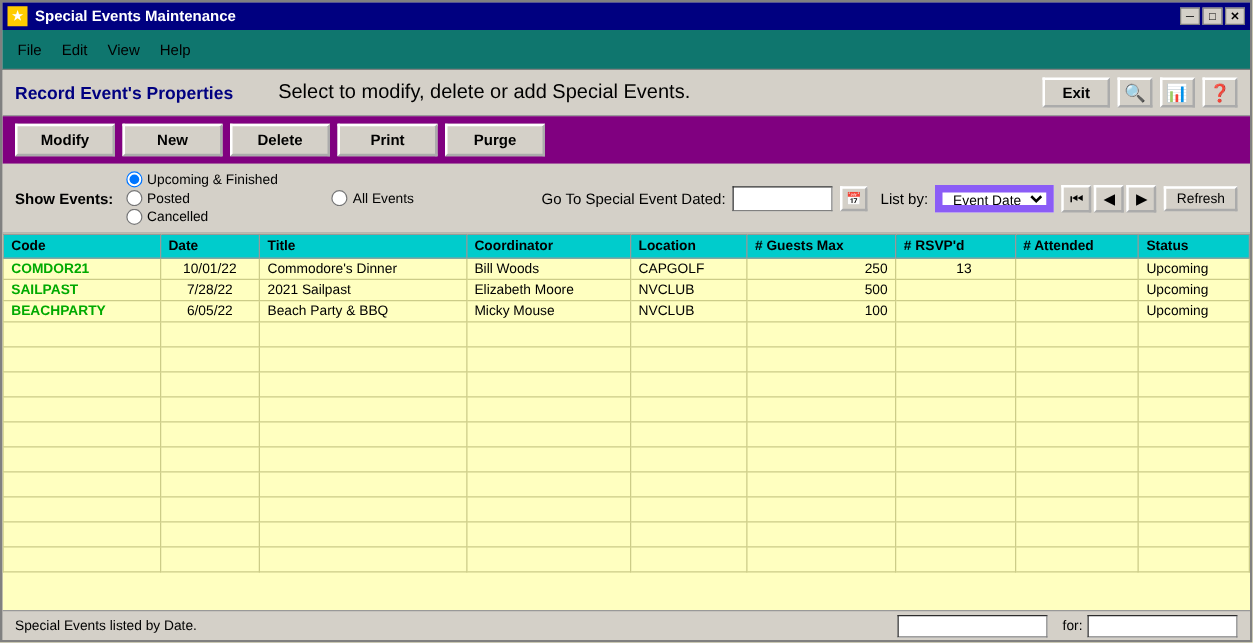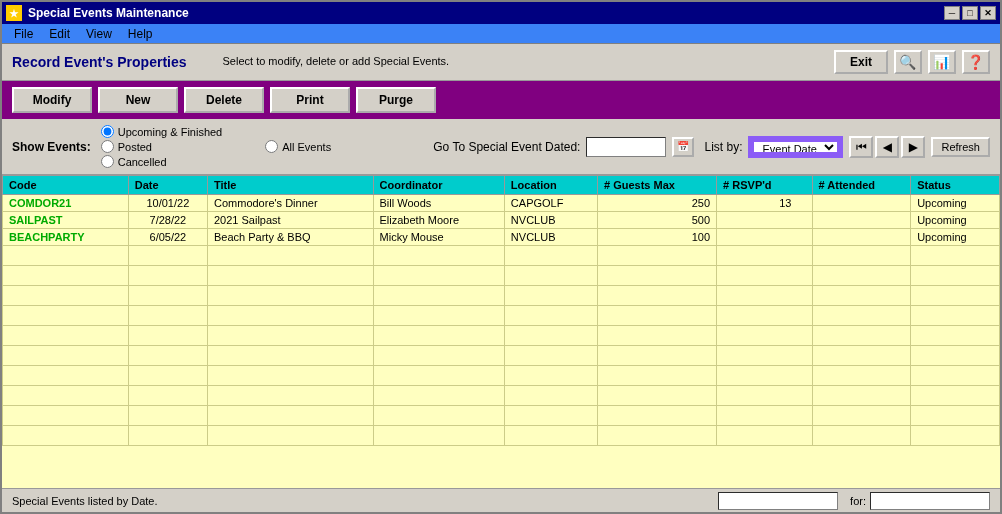--- a/index.html
+++ b/index.html
@@ -6,28 +6,28 @@
     body { font-family: 'Segoe UI', Tahoma, Arial, sans-serif; font-size: 12px; background: #d4d0c8; }
     
     .window { width: 1002px; height: 514px; background: #d4d0c8; border: 2px solid #808080; display: flex; flex-direction: column; }
     
     .title-bar { background: #000080; color: white; height: 22px; display: flex; align-items: center; padding: 0 4px; font-size: 12px; font-weight: bold; }
     .title-bar .title-icon { width: 16px; height: 16px; background: #ffcc00; margin-right: 6px; font-size: 10px; display: flex; align-items: center; justify-content: center; }
     .title-bar .title-text { flex: 1; }
     .title-bar .win-buttons { display: flex; gap: 2px; }
     .win-btn { width: 16px; height: 14px; background: #d4d0c8; border: 1px solid #808080; cursor: pointer; display: flex; align-items: center; justify-content: center; font-size: 9px; color: black; }
     
-    .menu-bar { background: #3b82f6; height: 20px; display: flex; align-items: center; padding: 0 4px; border-bottom: 1px solid #808080; }
+    .menu-bar { background: #0f766e; height: 32px; display: flex; align-items: center; padding: 0 4px; border-bottom: 1px solid #808080; }
     .menu-item { padding: 2px 8px; cursor: pointer; font-size: 12px; }
     
     .content { flex: 1; display: flex; flex-direction: column; overflow: hidden; }
     
     .record-header { display: flex; align-items: center; padding: 6px 10px; background: #d4d0c8; border-bottom: 1px solid #999; }
     .record-title { font-size: 14px; font-weight: bold; color: #000080; margin-right: 36px; white-space: nowrap; }
-    .record-desc { font-size: 11px; color: #000000; line-height: 1.4; }
+    .record-desc { font-size: 16px; color: #000000; line-height: 1.4; }
     .header-buttons { margin-left: auto; display: flex; gap: 6px; }
     .exit-btn { background: #d4d0c8; border: 2px outset #ffffff; padding: 2px 14px; cursor: pointer; font-size: 12px; font-weight: bold; }
     .icon-btn { width: 28px; height: 24px; background: #d4d0c8; border: 2px outset #ffffff; cursor: pointer; display: flex; align-items: center; justify-content: center; font-size: 14px; }
     
     .toolbar { background: #800080; padding: 6px 10px; display: flex; gap: 6px; }
     .toolbar-btn { background: #d4d0c8; border: 2px outset #ffffff; padding: 4px 18px; cursor: pointer; font-size: 12px; font-weight: bold; min-width: 80px; text-align: center; }
     
     .filter-bar { display: flex; align-items: center; padding: 6px 10px; background: #d4d0c8; border-bottom: 1px solid #999; }
     .filter-label { font-size: 12px; margin-right: 10px; font-weight: bold; }
     .radio-group { display: flex; flex-direction: column; gap: 2px; margin-right: 33px; }
@@ -171,21 +171,21 @@
         </thead>
         <tbody id="table-body">
 
         <tr>
     <td class="col-code" style="color:#00aa00;font-weight:bold;">COMDOR21</td>
     <td class="col-date" style="text-align:center;">10/01/22</td>
     <td>Commodore's Dinner</td>
     <td>Bill Woods</td>
     <td>CAPGOLF</td>
     <td class="col-guests" style="text-align:right;">250</td>
-    <td class="col-rsvp" style="text-align:center;padding-left:48px;">13</td>
+    <td class="col-rsvp" style="text-align:left;padding-left:48px;">13</td>
     <td class="col-attended" style="text-align:right;"></td>
     <td>Upcoming</td>
   </tr>
             <tr>
     <td class="col-code" style="color:#00aa00;font-weight:bold;">SAILPAST</td>
     <td class="col-date" style="text-align:center;">7/28/22</td>
     <td>2021 Sailpast</td>
     <td>Elizabeth Moore</td>
     <td>NVCLUB</td>
     <td class="col-guests" style="text-align:right;">500</td>

